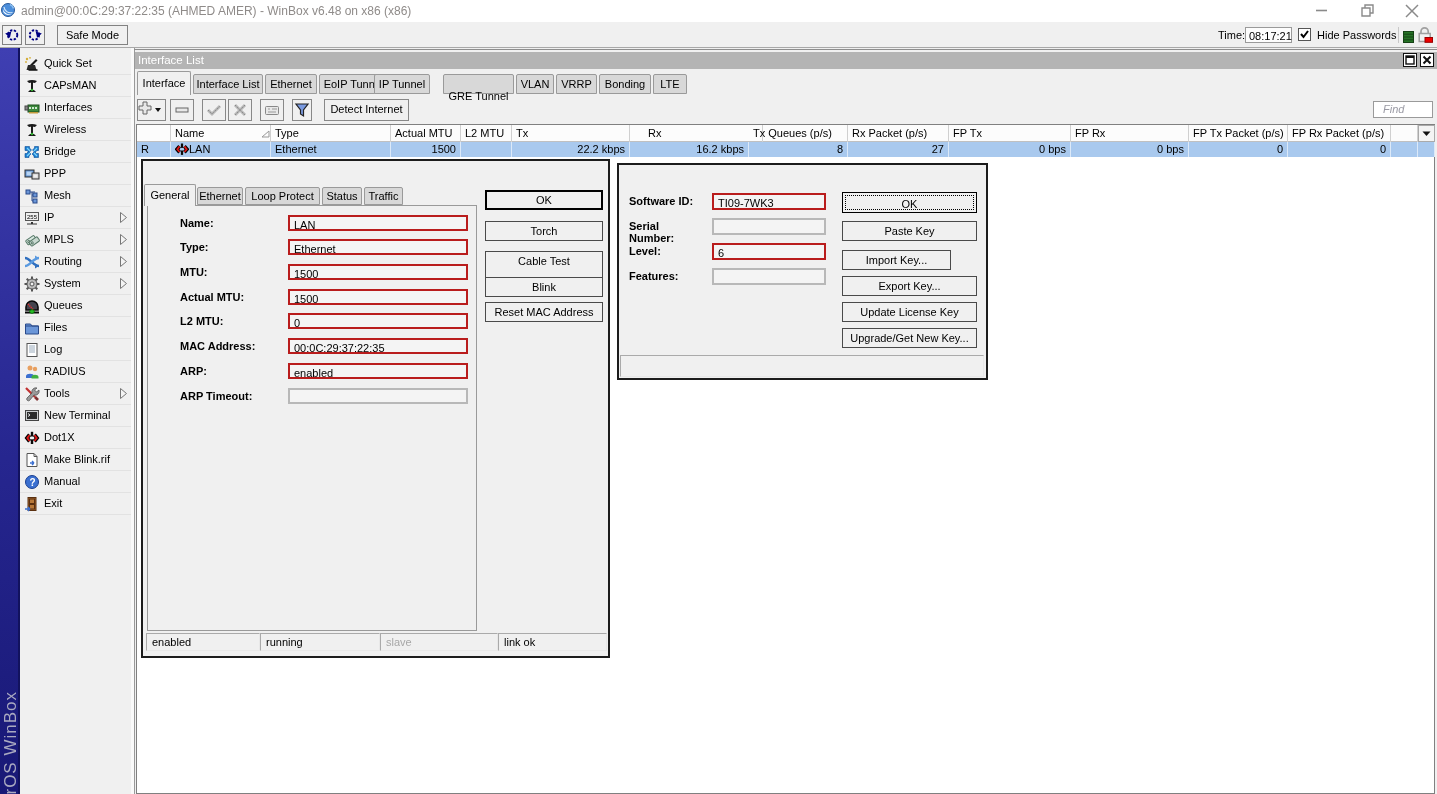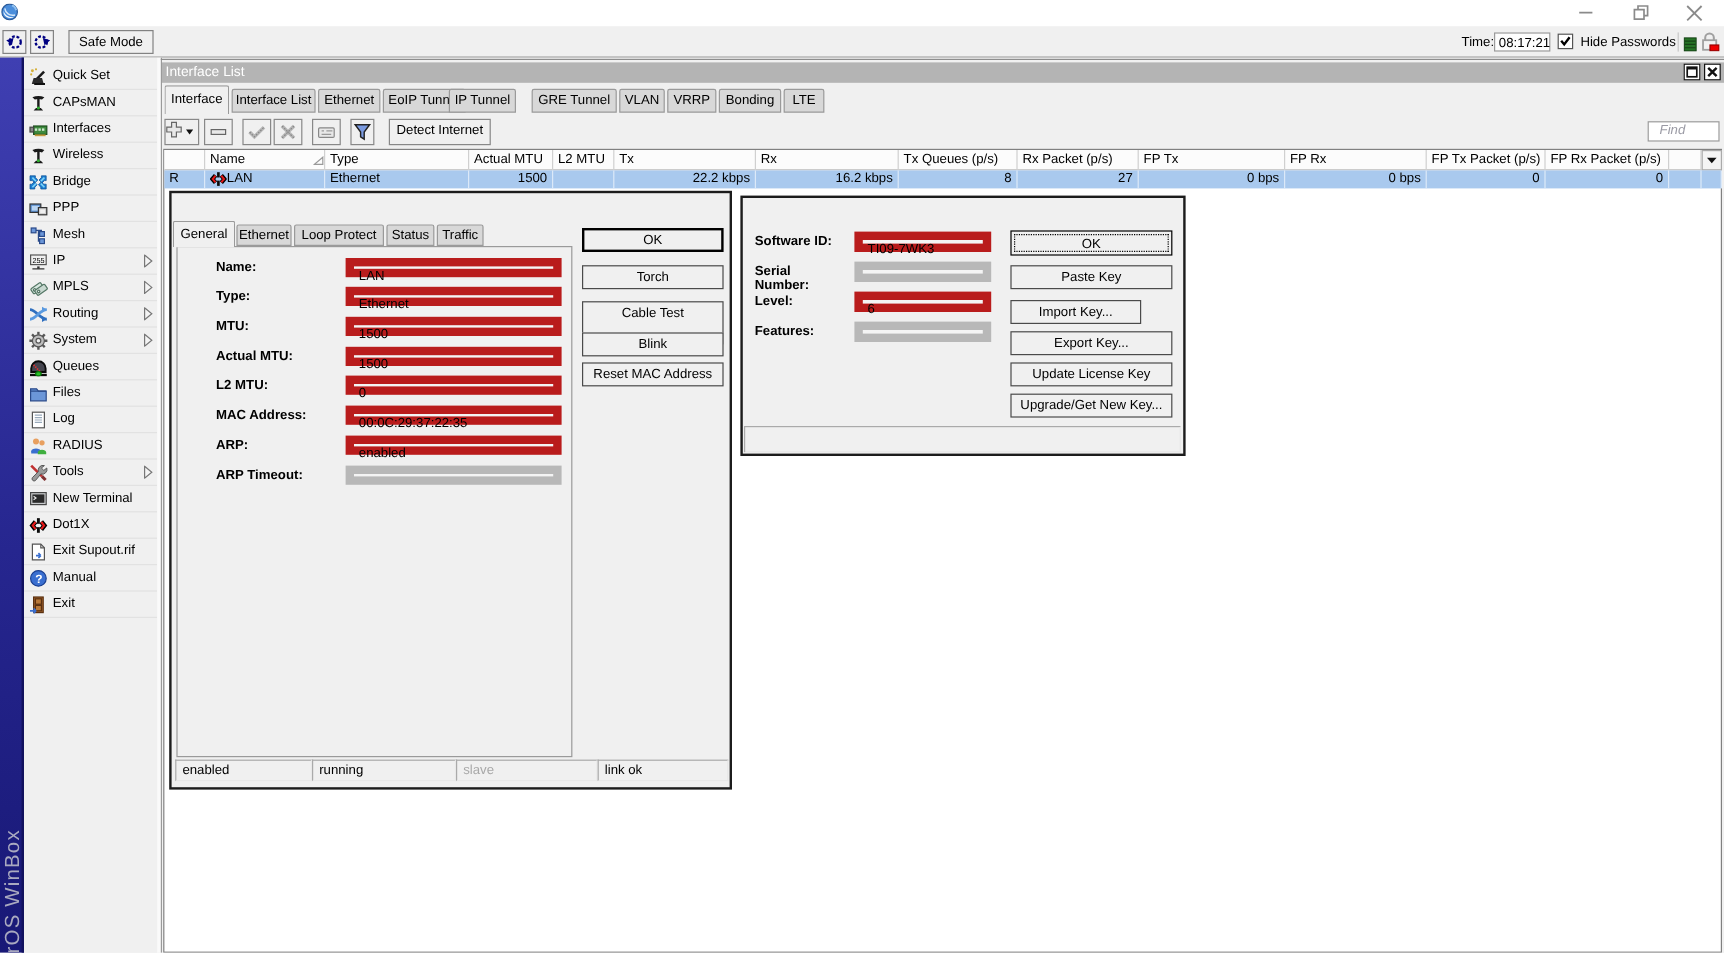--- a/index.html
+++ b/index.html
@@ -37,38 +37,39 @@
 .th { position:absolute; top:0; height:17px; border-right:1px solid #d0d0d0; padding:2px 4px 0 4px; white-space:nowrap; overflow:hidden; }
 #hrow { position:absolute; left:0; top:0; width:1297px; height:17px; background:#fcfcfc; border-bottom:1px solid #c0c0c0; }
 #drow { position:absolute; left:0; top:17px; width:1297px; height:15px; background:#a9c9ee; }
 .td { position:absolute; top:0px; height:15px; padding:1px 4px 0 4px; white-space:nowrap; border-right:1px solid #dce9f8; }
 .tdr { text-align:right; }
 
 .dlg { position:absolute; background:#f0f0f0; border:2px solid #1c1c1c; }
 .dtitle { position:absolute; left:0; top:0; right:0; height:20px; background:#b4b4b4; color:#fff; font-size:11.5px; }
 .dtitle span { position:absolute; left:5px; top:4px; }
 .dbtn { position:absolute; top:3px; width:14px; height:14px; background:#f4f4f4; border:1px solid #111; }
-.fld { position:absolute; background:#f4f4f4; border:7px solid #b91c1c; padding:2px 0 0 4px; white-space:nowrap; }
+.fld { position:absolute; background:#f4f4f4; border:2px solid #b91c1c; padding:2px 0 0 4px; white-space:nowrap; }
 .fld.dis { border-color:#b8b8b8; }
 .lab { position:absolute; text-align:left;font-weight:bold; }
 .btn { position:absolute; background:#f0f0f0; border:1px solid #4a4a4a; text-align:center; padding-top:3px; }
 .btn.def { border:2px solid #000; padding-top:2px; }
 .seg { position:absolute; border:1px solid #aaa; border-bottom-color:#e8e8e8; border-right-color:#e8e8e8; padding:2px 0 0 5px; }
 svg { display:block; }
 </style>
 </head>
 <body>
 
 <div class="abs" id="ttl">
   <svg class="abs" style="left:1px;top:3px" width="14" height="14" viewBox="0 0 14 14">
     <circle cx="7" cy="7" r="6.5" fill="#4b8edb" stroke="#2a5a9a"></circle>
     <path d="M2 6 C3 10 7 12 11 11 C8 13 3 12 2 8 Z" fill="#ffffff" opacity="0.95"></path>
     <path d="M3 4 C3.5 8 7 10.5 11.5 9.5" stroke="#d6e7f8" stroke-width="1.2" fill="none"></path>
     <path d="M9 1.5 a5.5 5.5 0 0 1 3.5 4" stroke="#8fc0ef" stroke-width="1.5" fill="none"></path>
   </svg>
+  <div class="abs" id="ttltext">admin@00:0C:29:37:22:35 (AHMED AMER) - WinBox v6.48 on x86 (x86)</div>
   <svg class="abs" style="left:1313px;top:0" width="124" height="22" viewBox="0 0 124 22">
     <line x1="3" y1="10.5" x2="14" y2="10.5" stroke="#8a8a8a" stroke-width="1.6"></line>
     <g stroke="#8a8a8a" stroke-width="1.4" fill="none">
       <path d="M49 8 h8 v8 h-8 z"></path>
       <path d="M52 8 v-3 h8 v8 h-3"></path>
     </g>
     <g stroke="#8a8a8a" stroke-width="1.5">
       <line x1="93" y1="5" x2="105" y2="17"></line>
       <line x1="105" y1="5" x2="93" y2="17"></line>
     </g>
@@ -364,21 +365,21 @@
       <div class="lb">Dot1X</div>
     </div>
     <div class="mi" style="top:401px">
       <div class="ic">
         <svg width="16" height="16" viewBox="0 0 16 16">
           <path d="M3 1.5 h7 l3 3 v10 h-10 z" fill="#fff" stroke="#555"></path>
           <path d="M10 1.5 v3 h3" fill="none" stroke="#555"></path>
           <path d="M6 11 h4 m0 0 l-2 -2 m2 2 l-2 2" stroke="#3a6fd0" stroke-width="1.4" fill="none"></path>
         </svg>
       </div>
-      <div class="lb">Exit Supout.rif</div>
+      <div class="lb">Make Blink.rif</div>
     </div>
     <div class="mi" style="top:423px">
       <div class="ic">
         <svg width="16" height="16" viewBox="0 0 16 16">
           <circle cx="8" cy="8" r="6.5" fill="#3a6fd0" stroke="#1a3f90"></circle>
           <text x="5.4" y="11.5" font-size="10" font-weight="bold" fill="#fff" font-family="Liberation Sans">?</text>
         </svg>
       </div>
       <div class="lb">Manual</div>
     </div>
@@ -411,21 +412,21 @@
     <svg width="12" height="12" viewBox="0 0 12 12">
         <path d="M2.5 2.5 L9.5 9.5 M9.5 2.5 L2.5 9.5" stroke="#111" stroke-width="2"></path>
       </svg>
   </div>
   <div id="mtabs">
       <div class="tab on" style="left:2px;top:21px;width:54px;height:24px;padding-top:5px">Interface</div>
       <div class="tab" style="left:58px;top:24px;width:70px;height:20px;padding-top:3px">Interface List</div>
       <div class="tab" style="left:130px;top:24px;width:52px;height:20px;padding-top:3px">Ethernet</div>
       <div class="tab" style="left:184px;top:24px;width:69px;height:20px;padding-top:3px">EoIP Tunnel</div>
       <div class="tab" style="left:239px;top:24px;width:56px;height:20px;padding-top:3px">IP Tunnel</div>
-      <div class="tab" style="left:308px;top:24px;width:71px;height:20px;padding-top:3px">GRE Tunnel</div>
+      <div class="tab" style="left:308px;top:24px;width:71px;height:20px;padding-top:15px">GRE Tunnel</div>
       <div class="tab" style="left:381px;top:24px;width:38px;height:20px;padding-top:3px">VLAN</div>
       <div class="tab" style="left:421px;top:24px;width:41px;height:20px;padding-top:3px">VRRP</div>
       <div class="tab" style="left:464px;top:24px;width:52px;height:20px;padding-top:3px">Bonding</div>
       <div class="tab" style="left:518px;top:24px;width:34px;height:20px;padding-top:3px">LTE</div>
     </div>
   <div id="mtools">
       <div class="lbtn" style="left:2px;width:29px">
         <svg width="26" height="20" viewBox="0 0 26 20">
           <path d="M8 4 h4 v4 h4 v4 h-4 v4 h-4 v-4 h-4 v-4 h4 z" fill="#e8e8e8" stroke="#666" transform="translate(-3 -2)"></path>
           <path d="M17 8 l3 4 3 -4 z" fill="#111" transform="translate(0 0)"></path>
@@ -463,21 +464,21 @@
       <div class="abs" style="left:1238px;top:51px;width:60px;height:17px;background:#fff;border:1px solid #9a9a9a;color:#9a9aa4;font-style:italic;padding:1px 0 0 9px">Find</div>
     </div>
   <div class="abs" id="tblarea">
     <div id="hrow">
         <div class="th" style="left:0px;width:34px"></div>
         <div class="th" style="left:34px;width:100px">Name</div>
         <div class="th" style="left:134px;width:120px">Type</div>
         <div class="th" style="left:254px;width:70px">Actual MTU</div>
         <div class="th" style="left:324px;width:51px">L2 MTU</div>
         <div class="th" style="left:375px;width:118px">Tx</div>
-        <div class="th" style="left:493px;width:119px">Rx</div>
+        <div class="th" style="left:507px;width:119px">Rx</div>
         <div class="th" style="left:612px;width:99px">Tx Queues (p/s)</div>
         <div class="th" style="left:711px;width:101px">Rx Packet (p/s)</div>
         <div class="th" style="left:812px;width:122px">FP Tx</div>
         <div class="th" style="left:934px;width:118px">FP Rx</div>
         <div class="th" style="left:1052px;width:99px">FP Tx Packet (p/s)</div>
         <div class="th" style="left:1151px;width:103px">FP Rx Packet (p/s)</div>
         <div class="th" style="left:1254px;width:27px"></div>
         <div class="abs" style="left:1281px;top:0;width:17px;height:17px;background:#f4f4f4;border:1px solid #aaa">
           <svg width="15" height="15" viewBox="0 0 15 15">
             <path d="M3.5 5.5 h8 l-4 4.5 z" fill="#111"></path>

